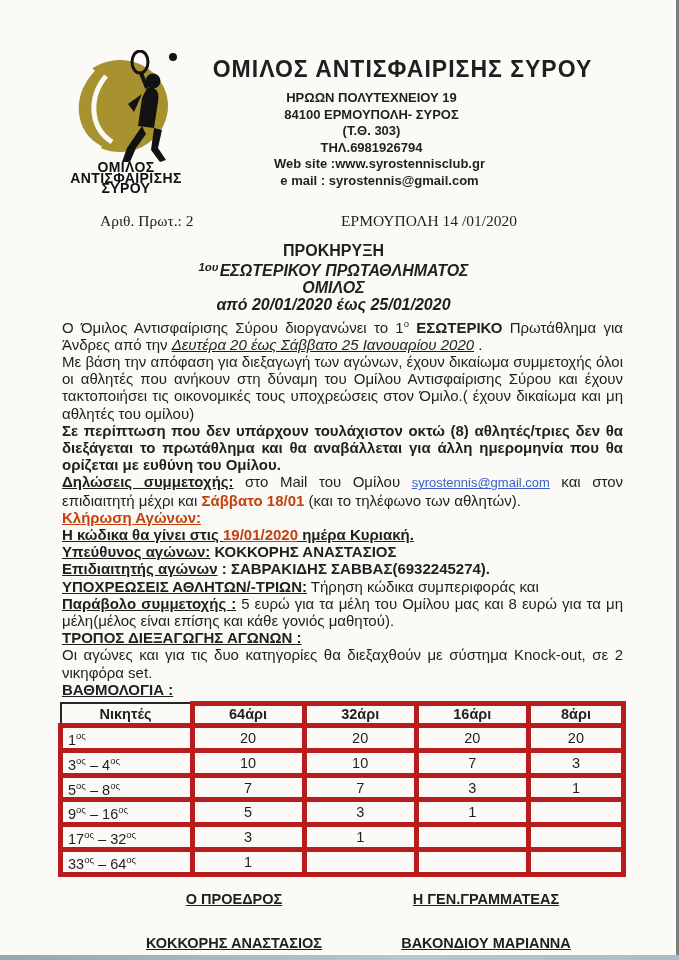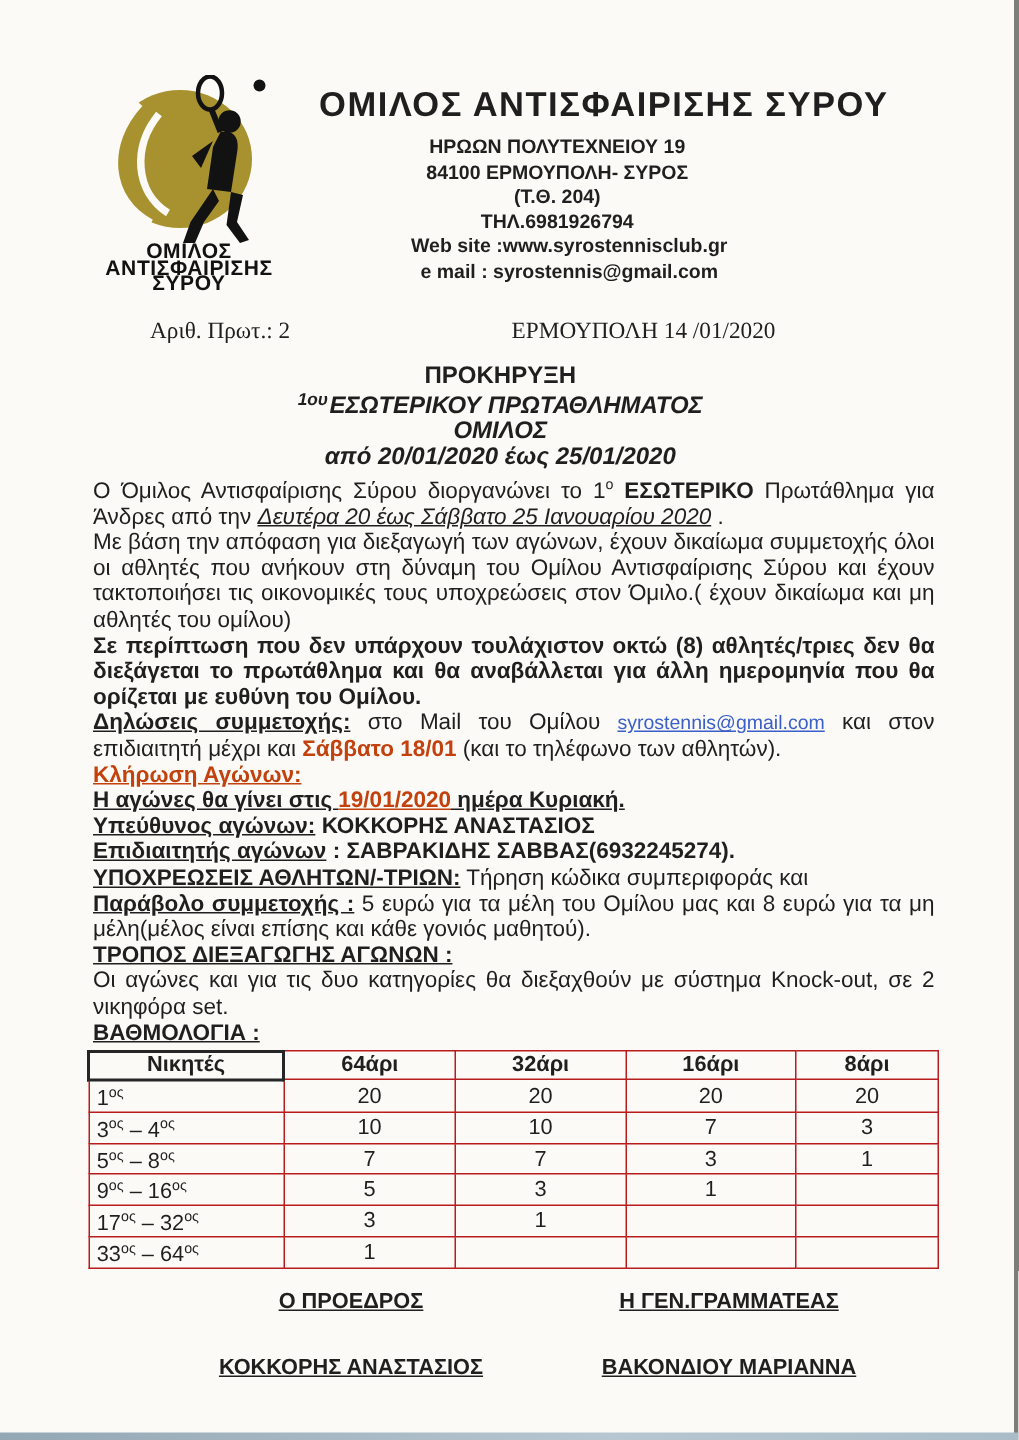--- a/index.html
+++ b/index.html
@@ -44,21 +44,21 @@
   .b { font-weight: bold; }
   .u { text-decoration: underline; }
   .it { font-style: italic; }
   .red { color: #c2410c; }
   .email-link { color: #3a5fc8; text-decoration: underline; font-size: 13px; cursor: pointer; }
   sup { font-size: 9.5px; }
 
   
   .score-table { border-collapse: collapse; width: 568px; margin: 3px 0 0 -4px;
                  font-size: 14.5px; line-height: 16px; }
-  .score-table th, .score-table td { border: 1px solid #b91c1c; height: 17px; padding: 0 5px; text-align: center; }
+  .score-table th, .score-table td { border: 5px solid #b91c1c; height: 17px; padding: 0 5px; text-align: center; }
   .score-table th { font-weight: bold; }
   .score-table th:first-child { border-width: 2px; border-color: #262626; width: 118px; }
   .score-table td:first-child { text-align: left; }
 
   
   .sigs { position: relative; margin-top: 14px; height: 110px; font-size: 14.5px; font-weight: bold; }
   .sig-col-left  { position: absolute; left: 48px;  width: 248px; text-align: center; }
   .sig-col-right { position: absolute; left: 298px; width: 252px; text-align: center; }
   .sig-title { text-decoration: underline; }
   .sig-name { text-decoration: underline; margin-top: 27px; }
@@ -91,21 +91,21 @@
         <div>ΟΜΙΛΟΣ</div>
         <div>ΑΝΤΙΣΦΑΙΡΙΣΗΣ</div>
         <div>ΣΥΡΟΥ</div>
       </div>
     </div>
     <div class="header-right">
       <div class="club-name">ΟΜΙΛΟΣ ΑΝΤΙΣΦΑΙΡΙΣΗΣ  ΣΥΡΟΥ</div>
       <div class="addr">
         <div>ΗΡΩΩΝ ΠΟΛΥΤΕΧΝΕΙΟΥ 19</div>
         <div>84100 ΕΡΜΟΥΠΟΛΗ- ΣΥΡΟΣ</div>
-        <div>(Τ.Θ. 204)</div>
+        <div>(Τ.Θ. 303)</div>
         <div>ΤΗΛ.6981926794</div>
       </div>
       <div class="webline">
         <div>Web site :www.syrostennisclub.gr</div>
         <div>e mail : syrostennis@gmail.com</div>
       </div>
     </div>
   </div>
 
   <div class="meta-row">
@@ -134,21 +134,21 @@
 
     <div class="just">
       <span class="b u">Δηλώσεις συμμετοχής:</span><span> στο Mail του Ομίλου </span><a class="email-link">syrostennis@gmail.com</a><span>  και  στον επιδιαιτητή μέχρι και </span><span class="b red">Σάββατο 18/01</span><span>  (και το τηλέφωνο των αθλητών).</span>
     </div>
 
     <div>
       <span class="b u red">Κλήρωση Αγώνων:</span>
     </div>
 
     <div>
-      <span class="b u">Η αγώνες θα γίνει στις  </span><span class="b u red">19/01/2020</span><span class="b u"> ημέρα Κυριακή.</span>
+      <span class="b u">Η κώδικα θα γίνει στις  </span><span class="b u red">19/01/2020</span><span class="b u"> ημέρα Κυριακή.</span>
     </div>
 
     <div>
       <span class="b u">Υπεύθυνος αγώνων:</span><span class="b">   ΚΟΚΚΟΡΗΣ  ΑΝΑΣΤΑΣΙΟΣ</span>
     </div>
 
     <div>
       <span class="b u">Επιδιαιτητής αγώνων</span><span class="b"> : ΣΑΒΡΑΚΙΔΗΣ ΣΑΒΒΑΣ(6932245274).</span>
     </div>
 

